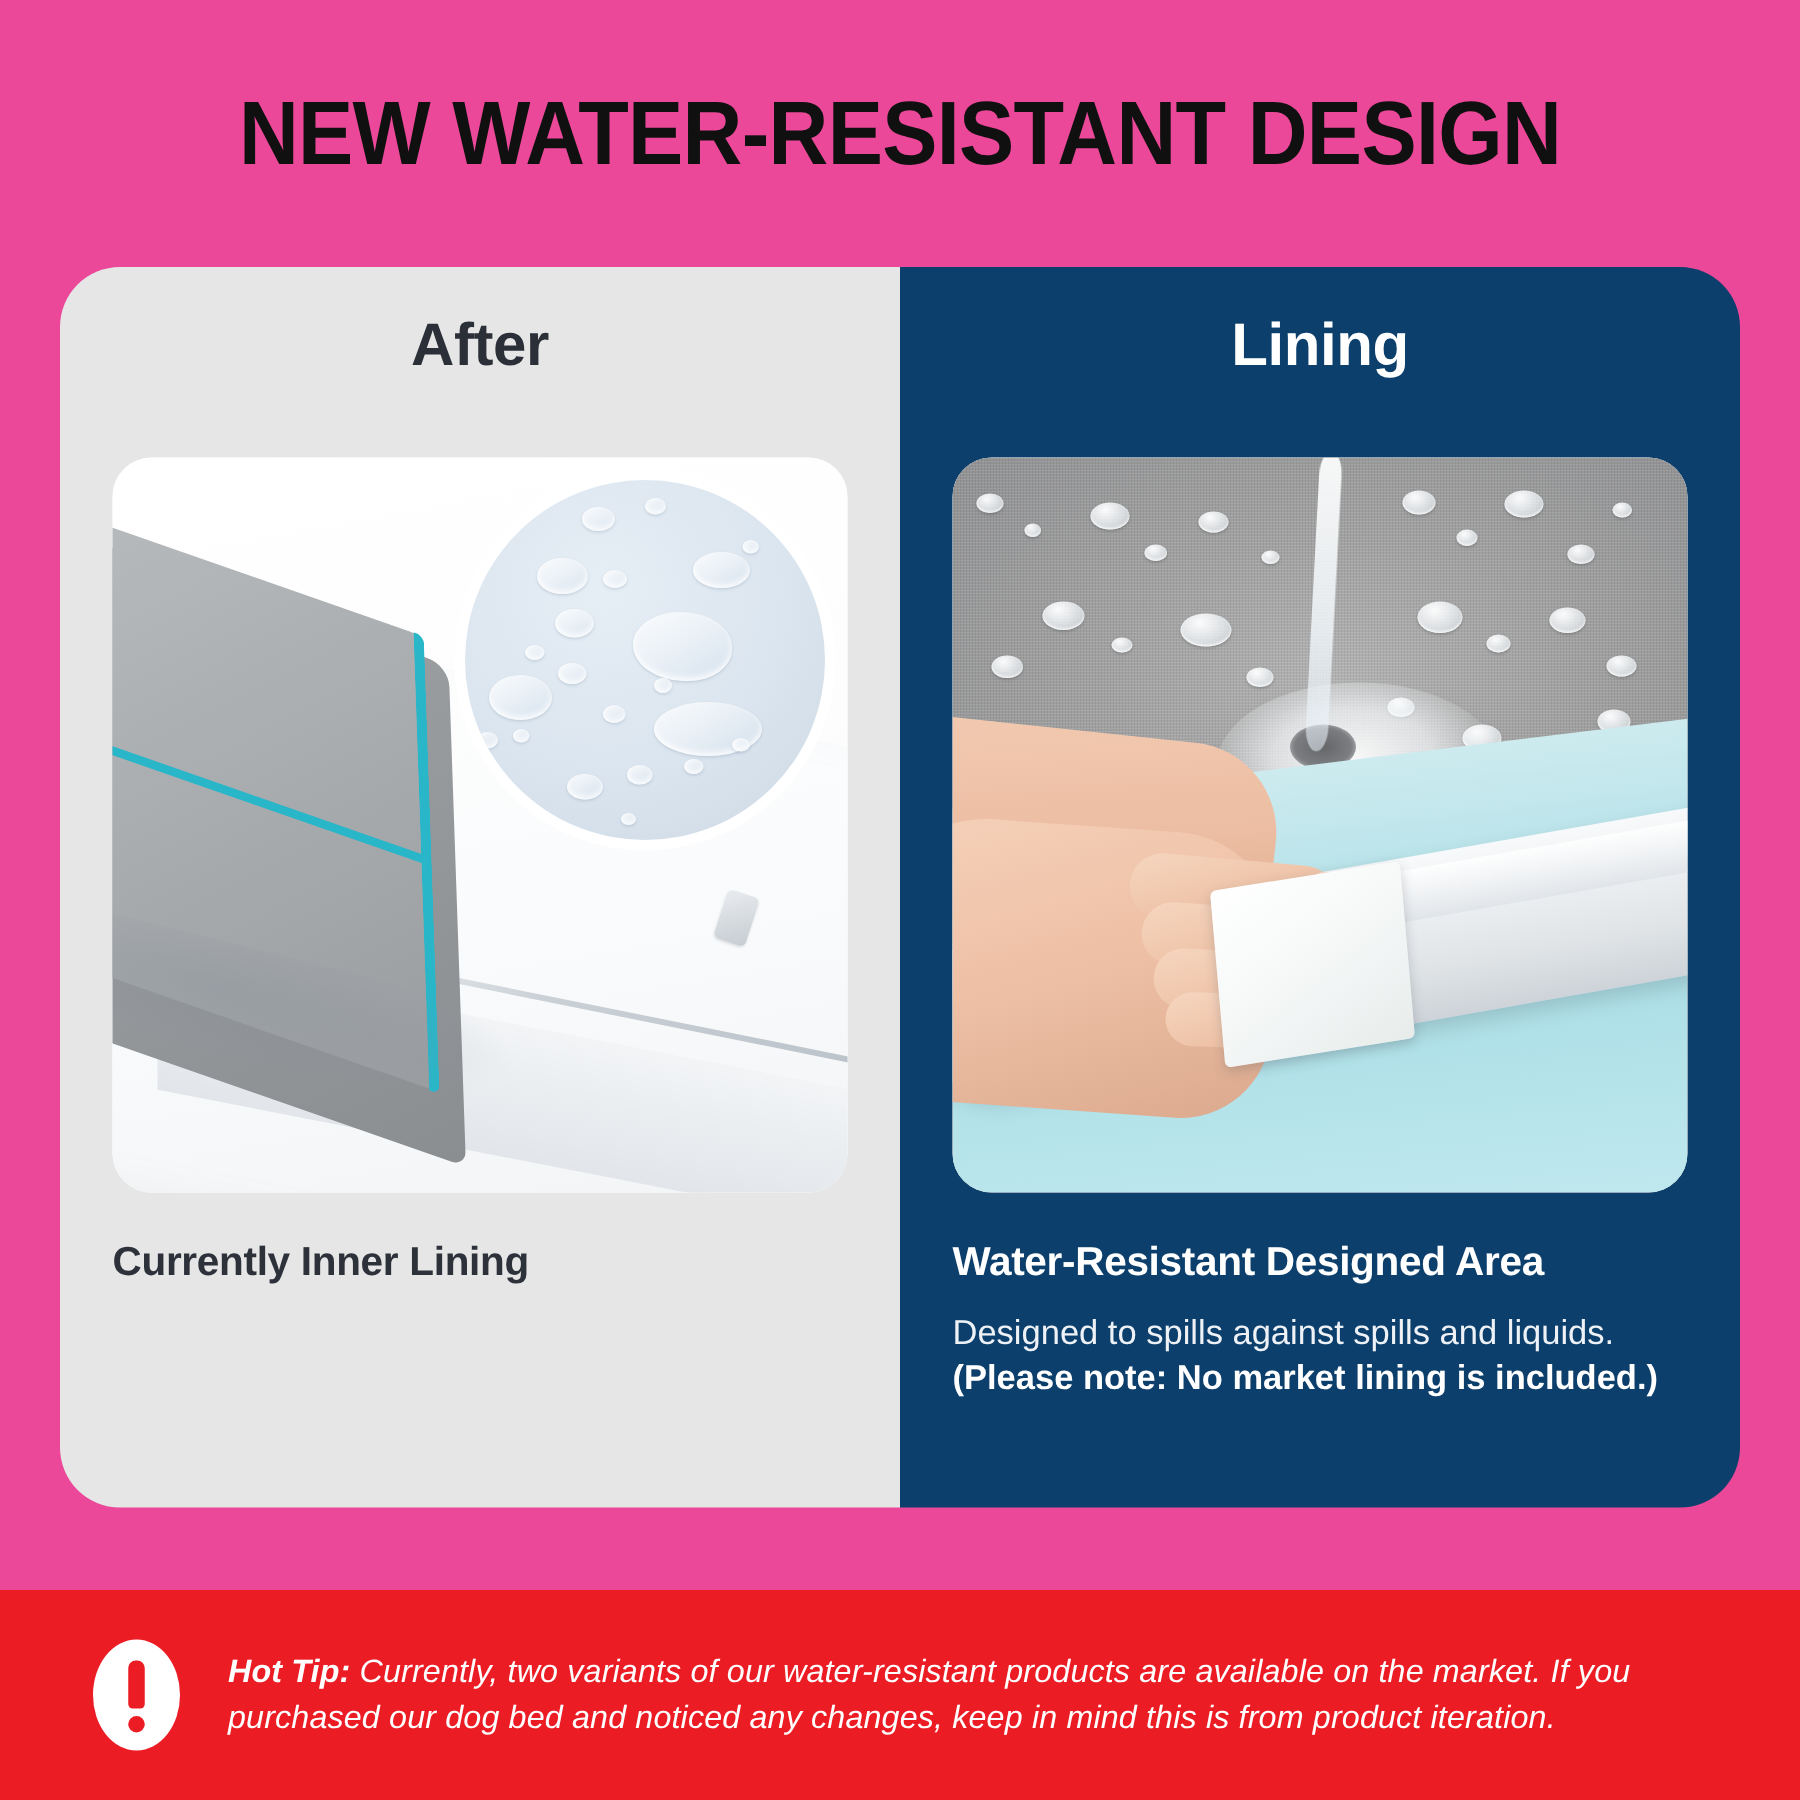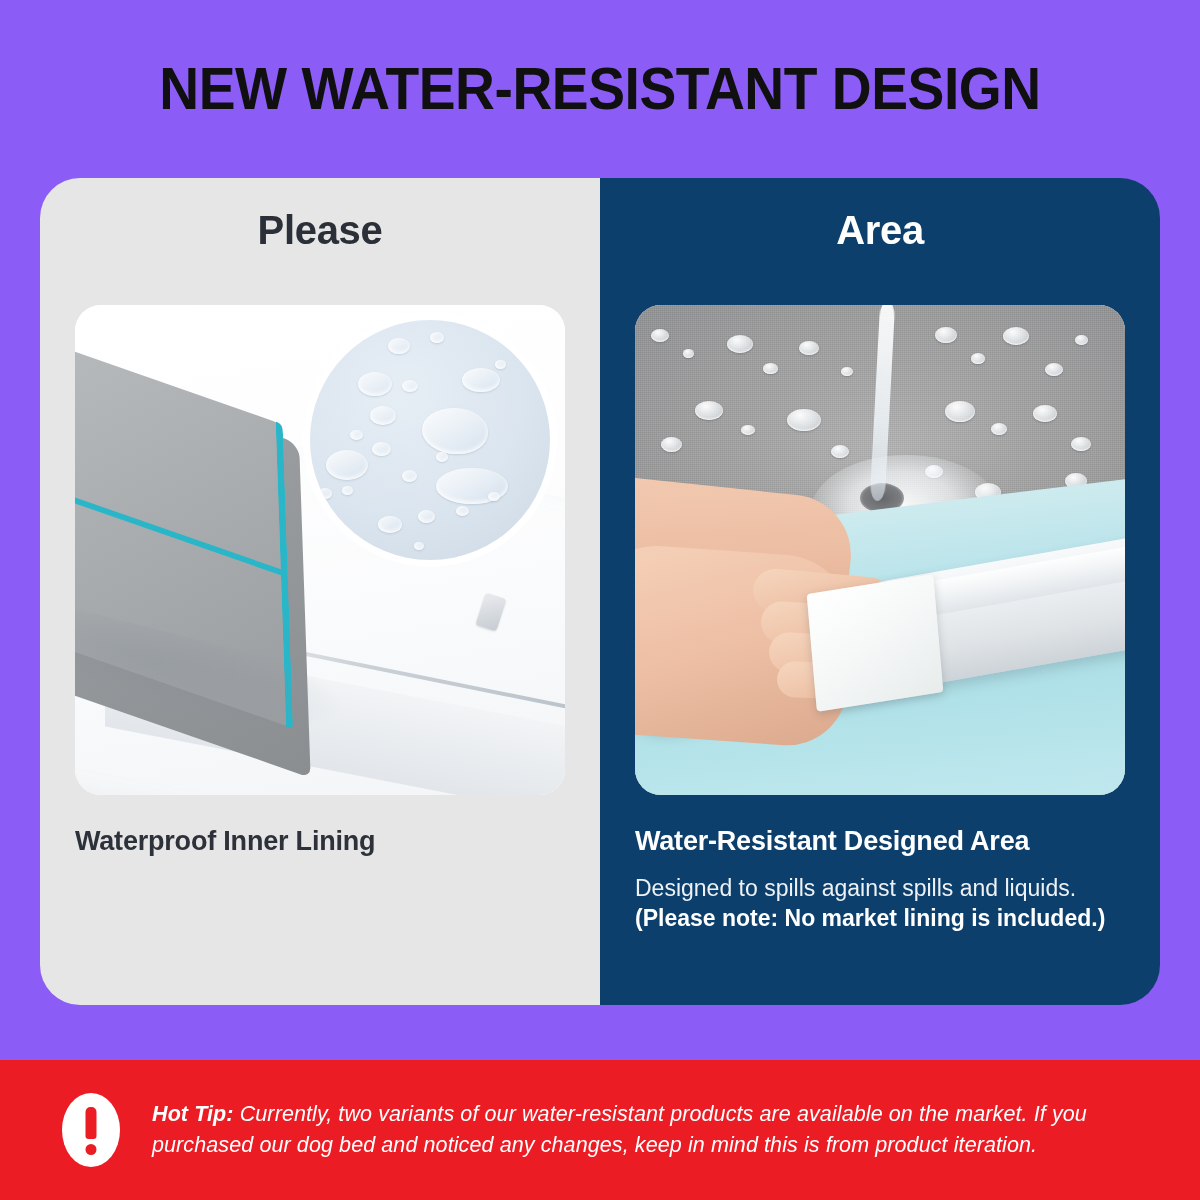--- a/index.html
+++ b/index.html
@@ -9,21 +9,21 @@
     height: 1200px;
     background: #ffffff;
     font-family: "Liberation Sans", sans-serif;
     overflow: hidden;
   }
 
   #page {
     position: relative;
     width: 1200px;
     height: 1200px;
-    background: #8b5cf6;
+    background: #ec4899;
   }
 
   
   .headline {
     position: absolute;
     left: 0; top: 54px;
     width: 1200px;
     text-align: center;
     font-family: "Liberation Sans Narrow", "Liberation Sans", sans-serif;
     font-weight: 700;
@@ -363,21 +363,21 @@
 </head>
 <body>
 
 <div id="page">
 
   <div class="headline">NEW WATER-RESISTANT DESIGN</div>
 
   <div class="panels">
 
     <div class="panel panel-before">
-      <div class="panel-heading">Please</div>
+      <div class="panel-heading">After</div>
 
       <div class="image-card">
         <div class="bed-scene">
           <div class="bed-base"></div>
           <div class="bed-side"></div>
           <div class="bed-zip"></div>
           <div class="bed-zip-pull"></div>
           <div class="cover-flap"></div>
           <div class="cover-top"></div>
           <div class="piping"></div>
@@ -404,26 +404,26 @@
             <div class="drop" style="left:146px; top:186px; width:13px; height:10px;"></div>
             <div class="drop" style="left:68px;  top:196px; width:24px; height:17px;"></div>
             <div class="drop" style="left:108px; top:190px; width:17px; height:13px;"></div>
             <div class="drop" style="left:178px; top:172px; width:12px; height:9px;"></div>
             <div class="drop" style="left:104px; top:222px; width:10px; height:8px;"></div>
           </div>
         </div>
       </div>
 
       <div class="caption">
-        <div class="caption-title">Waterproof Inner Lining</div>
+        <div class="caption-title">Currently Inner Lining</div>
       </div>
     </div>
 
     <div class="panel panel-after">
-      <div class="panel-heading">Area</div>
+      <div class="panel-heading">Lining</div>
 
       <div class="image-card">
         <div class="fabric-scene">
           <div class="fabric-gray">
             <div class="fabric-grain"></div>
           </div>
 
           <div class="bead" style="left:16px;  top:24px;  width:18px; height:13px;"></div>
           <div class="bead" style="left:48px;  top:44px;  width:11px; height:9px;"></div>
           <div class="bead" style="left:92px;  top:30px;  width:26px; height:18px;"></div>

